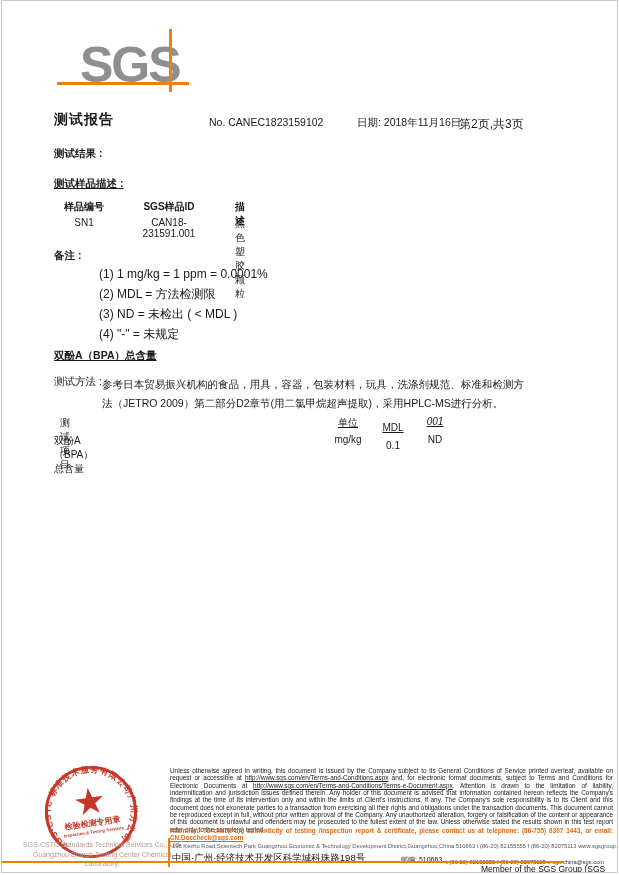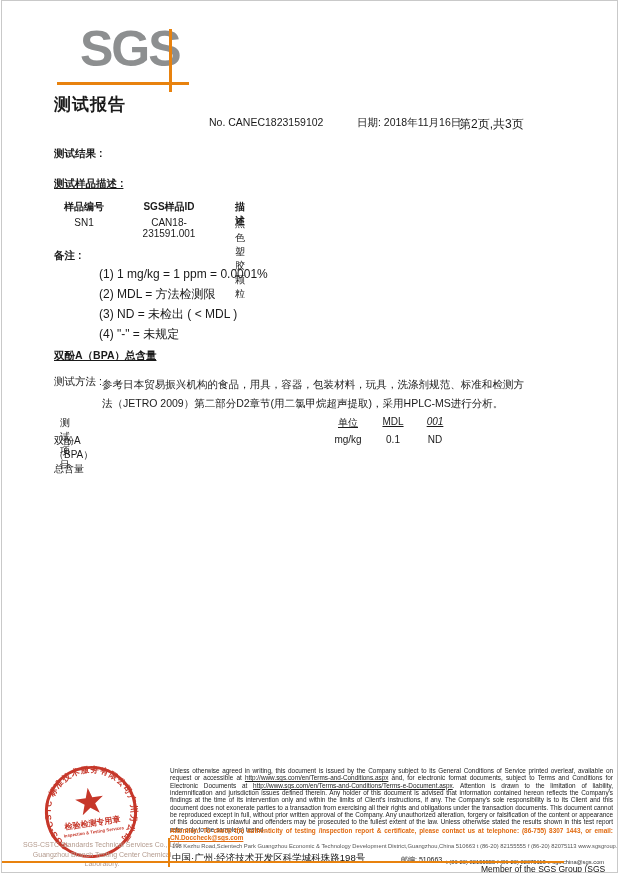--- a/index.html
+++ b/index.html
@@ -6,27 +6,27 @@
   html,body { background:#ffffff; }
   body { font-family:"Liberation Sans","DejaVu Sans",sans-serif; }
   .page {
     position:relative; width:617px; height:873px; margin:0 auto;
     background:#ffffff; border:1px solid #c9c9c9; overflow:hidden;
     color:#1a1a1a;
   }
   .abs { position:absolute; }
 
   
-  .logo-text { left:78px; top:20px; font-size:50px; font-weight:bold;
+  .logo-text { left:78px; top:36px; font-size:50px; font-weight:bold;
     color:#8d8f90; letter-spacing:-2px; line-height:56px; }
   .logo-hline { left:55px; top:81px; width:132px; height:2.5px; background:#e8820e; }
   .logo-vline { left:167px; top:28px; width:2.5px; height:63px; background:#e8820e; }
 
   
-  .doc-title { left:52px; top:92px; font-size:17px; font-weight:bold; letter-spacing:1px; }
+  .doc-title { left:52px; top:110px; font-size:14px; font-weight:bold; letter-spacing:1px; }
   .report-no { left:207px; top:115px; font-size:10.5px; }
   .report-date { left:355px; top:115px; font-size:10.5px; }
   .page-info { left:457px; top:115px; font-size:12px; }
 
   .sec-label { font-size:10.5px; font-weight:bold;text-align:center; }
   .results-label { left:52px; top:146px; }
   .sample-heading { left:52px; top:176px; text-decoration:underline; }
 
   
   .srow { position:absolute; height:16px; font-size:10px; }
@@ -42,21 +42,21 @@
 
   
   .bpa-heading { left:52px; top:348px; text-decoration:underline; }
   .method-label { left:52px; top:374px; font-size:10.5px; }
   .method-text { left:100px; top:374px; width:422px; font-size:10.5px; line-height:19px; text-align:justify; }
 
   
   .rrow { position:absolute; font-size:10px; height:15px; }
   .rrow .item { position:absolute; left:52px; }
   .rrow .unit { position:absolute; left:324px; width:44px; text-align:center; }
-  .rrow .mdl  { position:absolute; left:373px; width:36px; text-align:center; }
+  .rrow .mdl  { position:absolute; left:373px; width:36px; text-align:center;margin-top:6px; }
   .rrow .v001 { position:absolute; left:414px; width:38px; text-align:center; }
   .rrow.rhead { top:415px; }
   .rrow.rhead .item { left:58px; }
   .rrow.rhead .unit, .rrow.rhead .mdl { text-decoration:underline; }
   .rrow.rhead .v001 { text-decoration:underline; font-style:italic; }
   .rrow.rbody { top:433px; }
 
   
   .disclaimer { left:168px; top:766px; width:443px; font-size:6.4px; line-height:7.35px;
     text-align:justify; color:#222222; }

